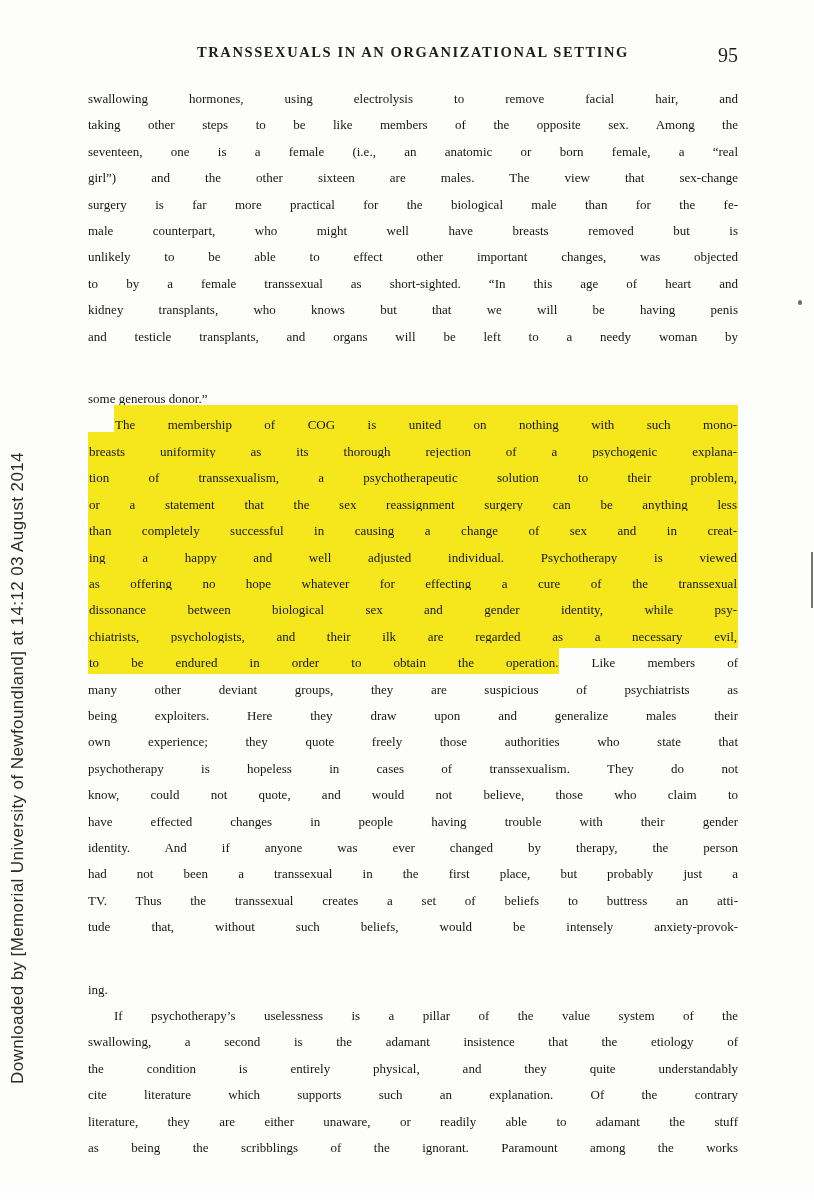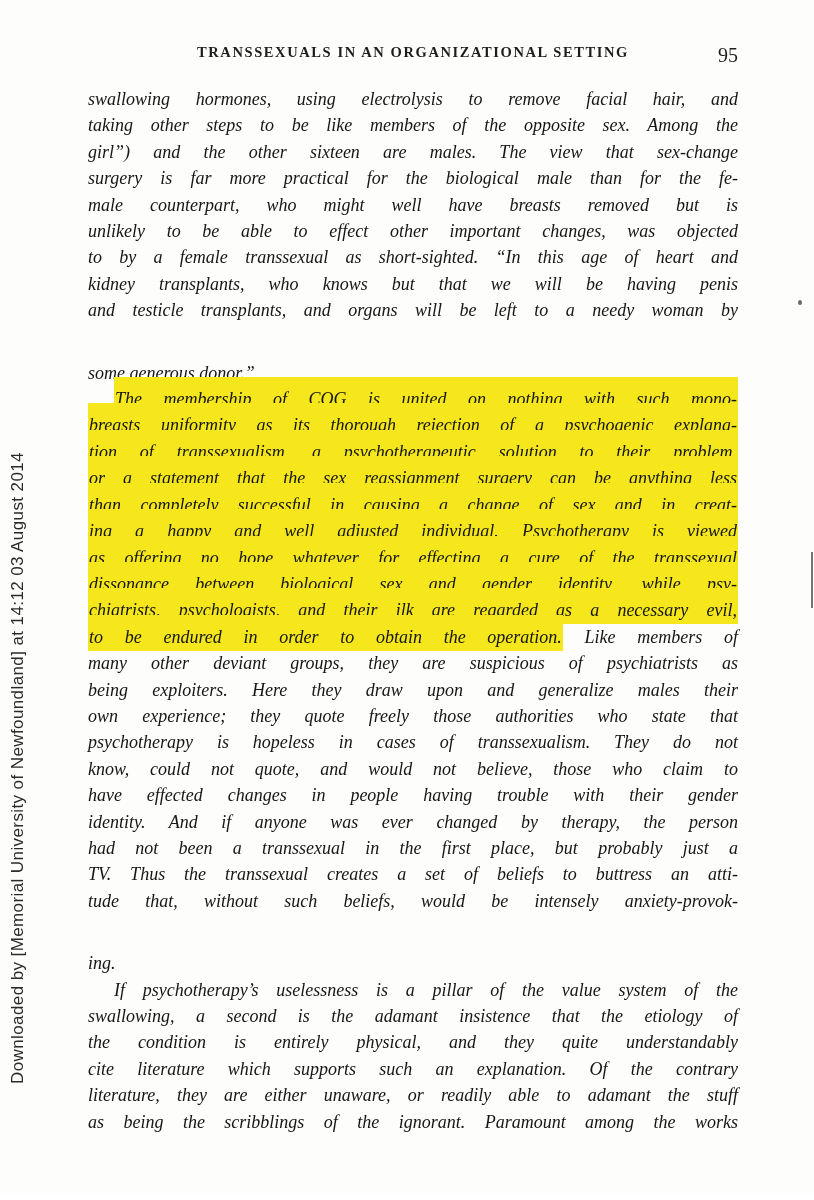--- a/index.html
+++ b/index.html
@@ -40,26 +40,25 @@
     color: #1d1d1d;
   }
   .body-block {
     position: absolute;
     top: 86px;
     left: 88px;
     width: 650px;
   }
   .para { margin: 0; }
   .line {
-    font-size: 18px;
+    font-size: 13px;
     line-height: 26.4px;
     text-align: justify;
     text-align-last: justify;
     white-space: normal;
-    font-style: italic;
   }
   .line.no-just { text-align-last: auto; margin-top: 36px; }
   .line.first { padding-left: 26px; }
   .hl {
     background: var(--hl, #f5e71c);
     padding: 12px 1px 4px 1px;
     box-decoration-break: clone;
   }
   .sidebar-text {
     position: absolute;
@@ -100,20 +99,21 @@
 
   <div class="running-head">
     <span class="title">TRANSSEXUALS IN AN ORGANIZATIONAL SETTING</span>
     <span class="pagenum">95</span>
   </div>
 
   <div class="body-block">
       <div class="para">
         <div class="line"><span class="">swallowing hormones, using electrolysis to remove facial hair, and</span></div>
         <div class="line"><span class="">taking other steps to be like members of the opposite sex. Among the</span></div>
+        <div class="line"><span class="">seventeen, one is a female (i.e., an anatomic or born female, a “real</span></div>
         <div class="line"><span class="">girl”) and the other sixteen are males. The view that sex-change</span></div>
         <div class="line"><span class="">surgery is far more practical for the biological male than for the fe-</span></div>
         <div class="line"><span class="">male counterpart, who might well have breasts removed but is</span></div>
         <div class="line"><span class="">unlikely to be able to effect other important changes, was objected</span></div>
         <div class="line"><span class="">to by a female transsexual as short-sighted. “In this age of heart and</span></div>
         <div class="line"><span class="">kidney transplants, who knows but that we will be having penis</span></div>
         <div class="line"><span class="">and testicle transplants, and organs will be left to a needy woman by</span></div>
         <div class="line no-just"><span class="">some generous donor.”</span></div>
       </div>
       <div class="para">

